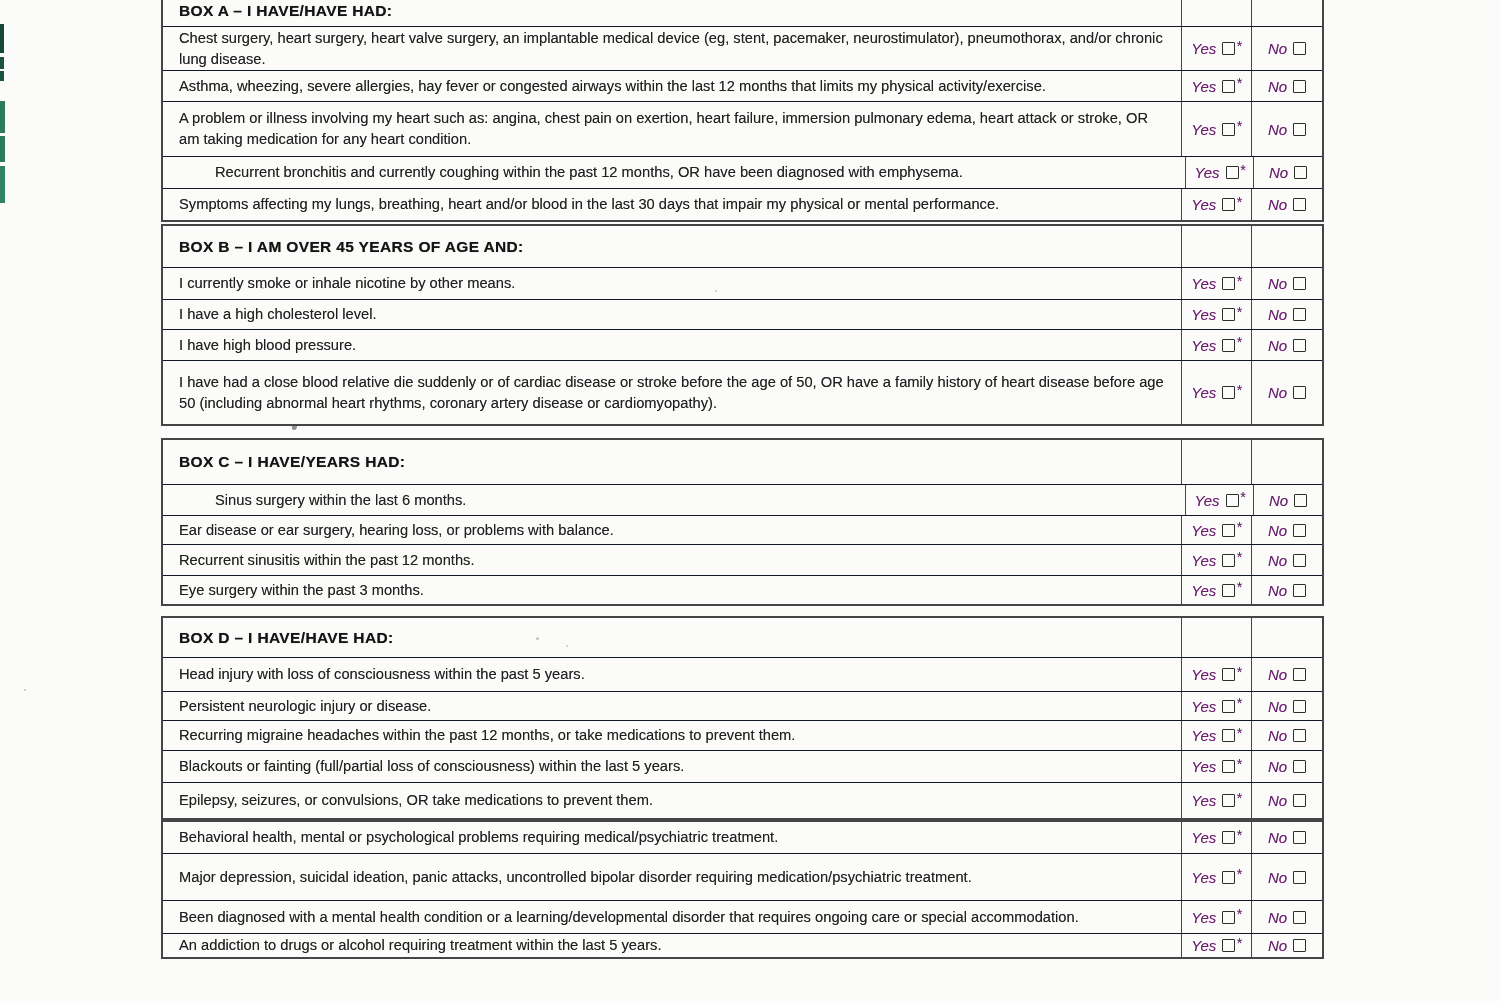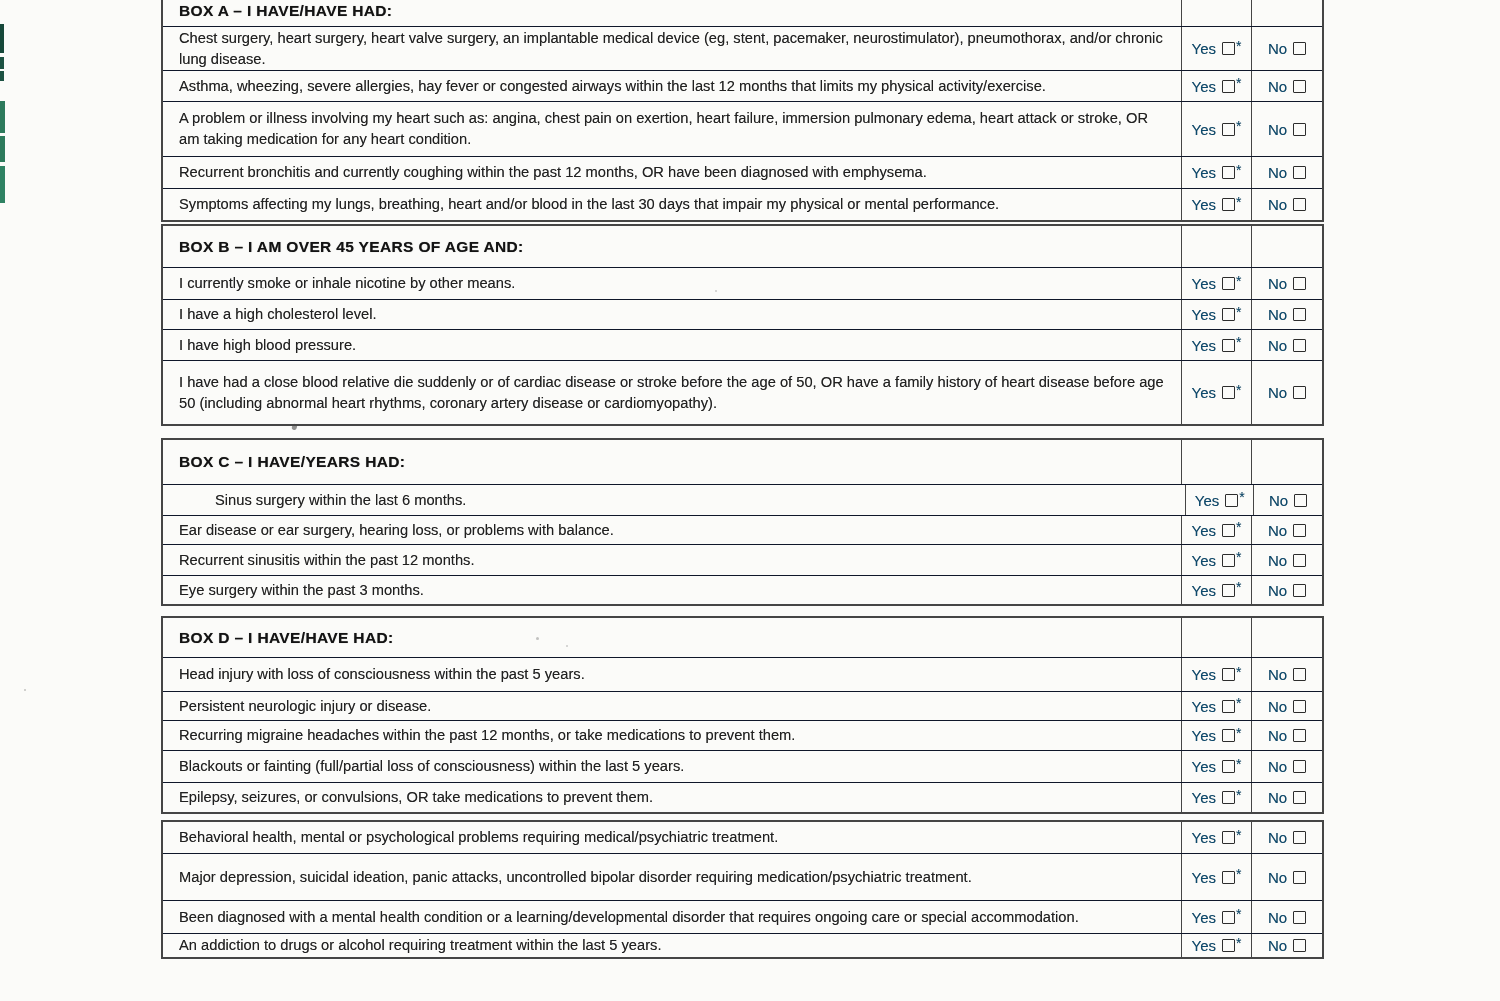--- a/index.html
+++ b/index.html
@@ -37,22 +37,23 @@
     color:#212121;
     text-shadow:0 0 0.5px rgba(45,45,45,.5);
   }
   .cell-yes,.cell-no{
     box-sizing:border-box;
     border-left:1px solid #454545;
     display:flex;
     align-items:center;
     justify-content:center;
     font-size:15px;
-    color:#0c4a6e;
+    color:#701a75;
     text-shadow:0 0 0.4px rgba(45,45,45,.45);
+    font-style:italic;
   }
   .cell-yes{width:70px;}
   .cell-no{width:71px;}
   .hdr .cell-q{
     font-weight:bold;
     font-size:15.5px;
     letter-spacing:.35px;
     color:#131313;
     text-shadow:0 0 0.7px rgba(0,0,0,.55);
   }
@@ -148,21 +149,21 @@
       <div class="cell-yes">
           <span>Yes</span>
           <span class="cb"></span>
           <span class="ast">*</span>
         </div>
       <div class="cell-no">
           <span>No</span>
           <span class="cb"></span>
         </div>
     </div>
-    <div class="row" style="height:32px;">
+    <div class="row" style="height:32px;padding-left:36px;">
       <div class="cell-q">Recurrent bronchitis and currently coughing within the past 12 months, OR have been diagnosed with emphysema.</div>
       <div class="cell-yes">
           <span>Yes</span>
           <span class="cb"></span>
           <span class="ast">*</span>
         </div>
       <div class="cell-no">
           <span>No</span>
           <span class="cb"></span>
         </div>
@@ -340,21 +341,21 @@
       <div class="cell-yes">
           <span>Yes</span>
           <span class="cb"></span>
           <span class="ast">*</span>
         </div>
       <div class="cell-no">
           <span>No</span>
           <span class="cb"></span>
         </div>
     </div>
-    <div class="row" style="height:30px;">
+    <div class="row" style="height:36px;">
       <div class="cell-q">Epilepsy, seizures, or convulsions, OR take medications to prevent them.</div>
       <div class="cell-yes">
           <span>Yes</span>
           <span class="cb"></span>
           <span class="ast">*</span>
         </div>
       <div class="cell-no">
           <span>No</span>
           <span class="cb"></span>
         </div>

